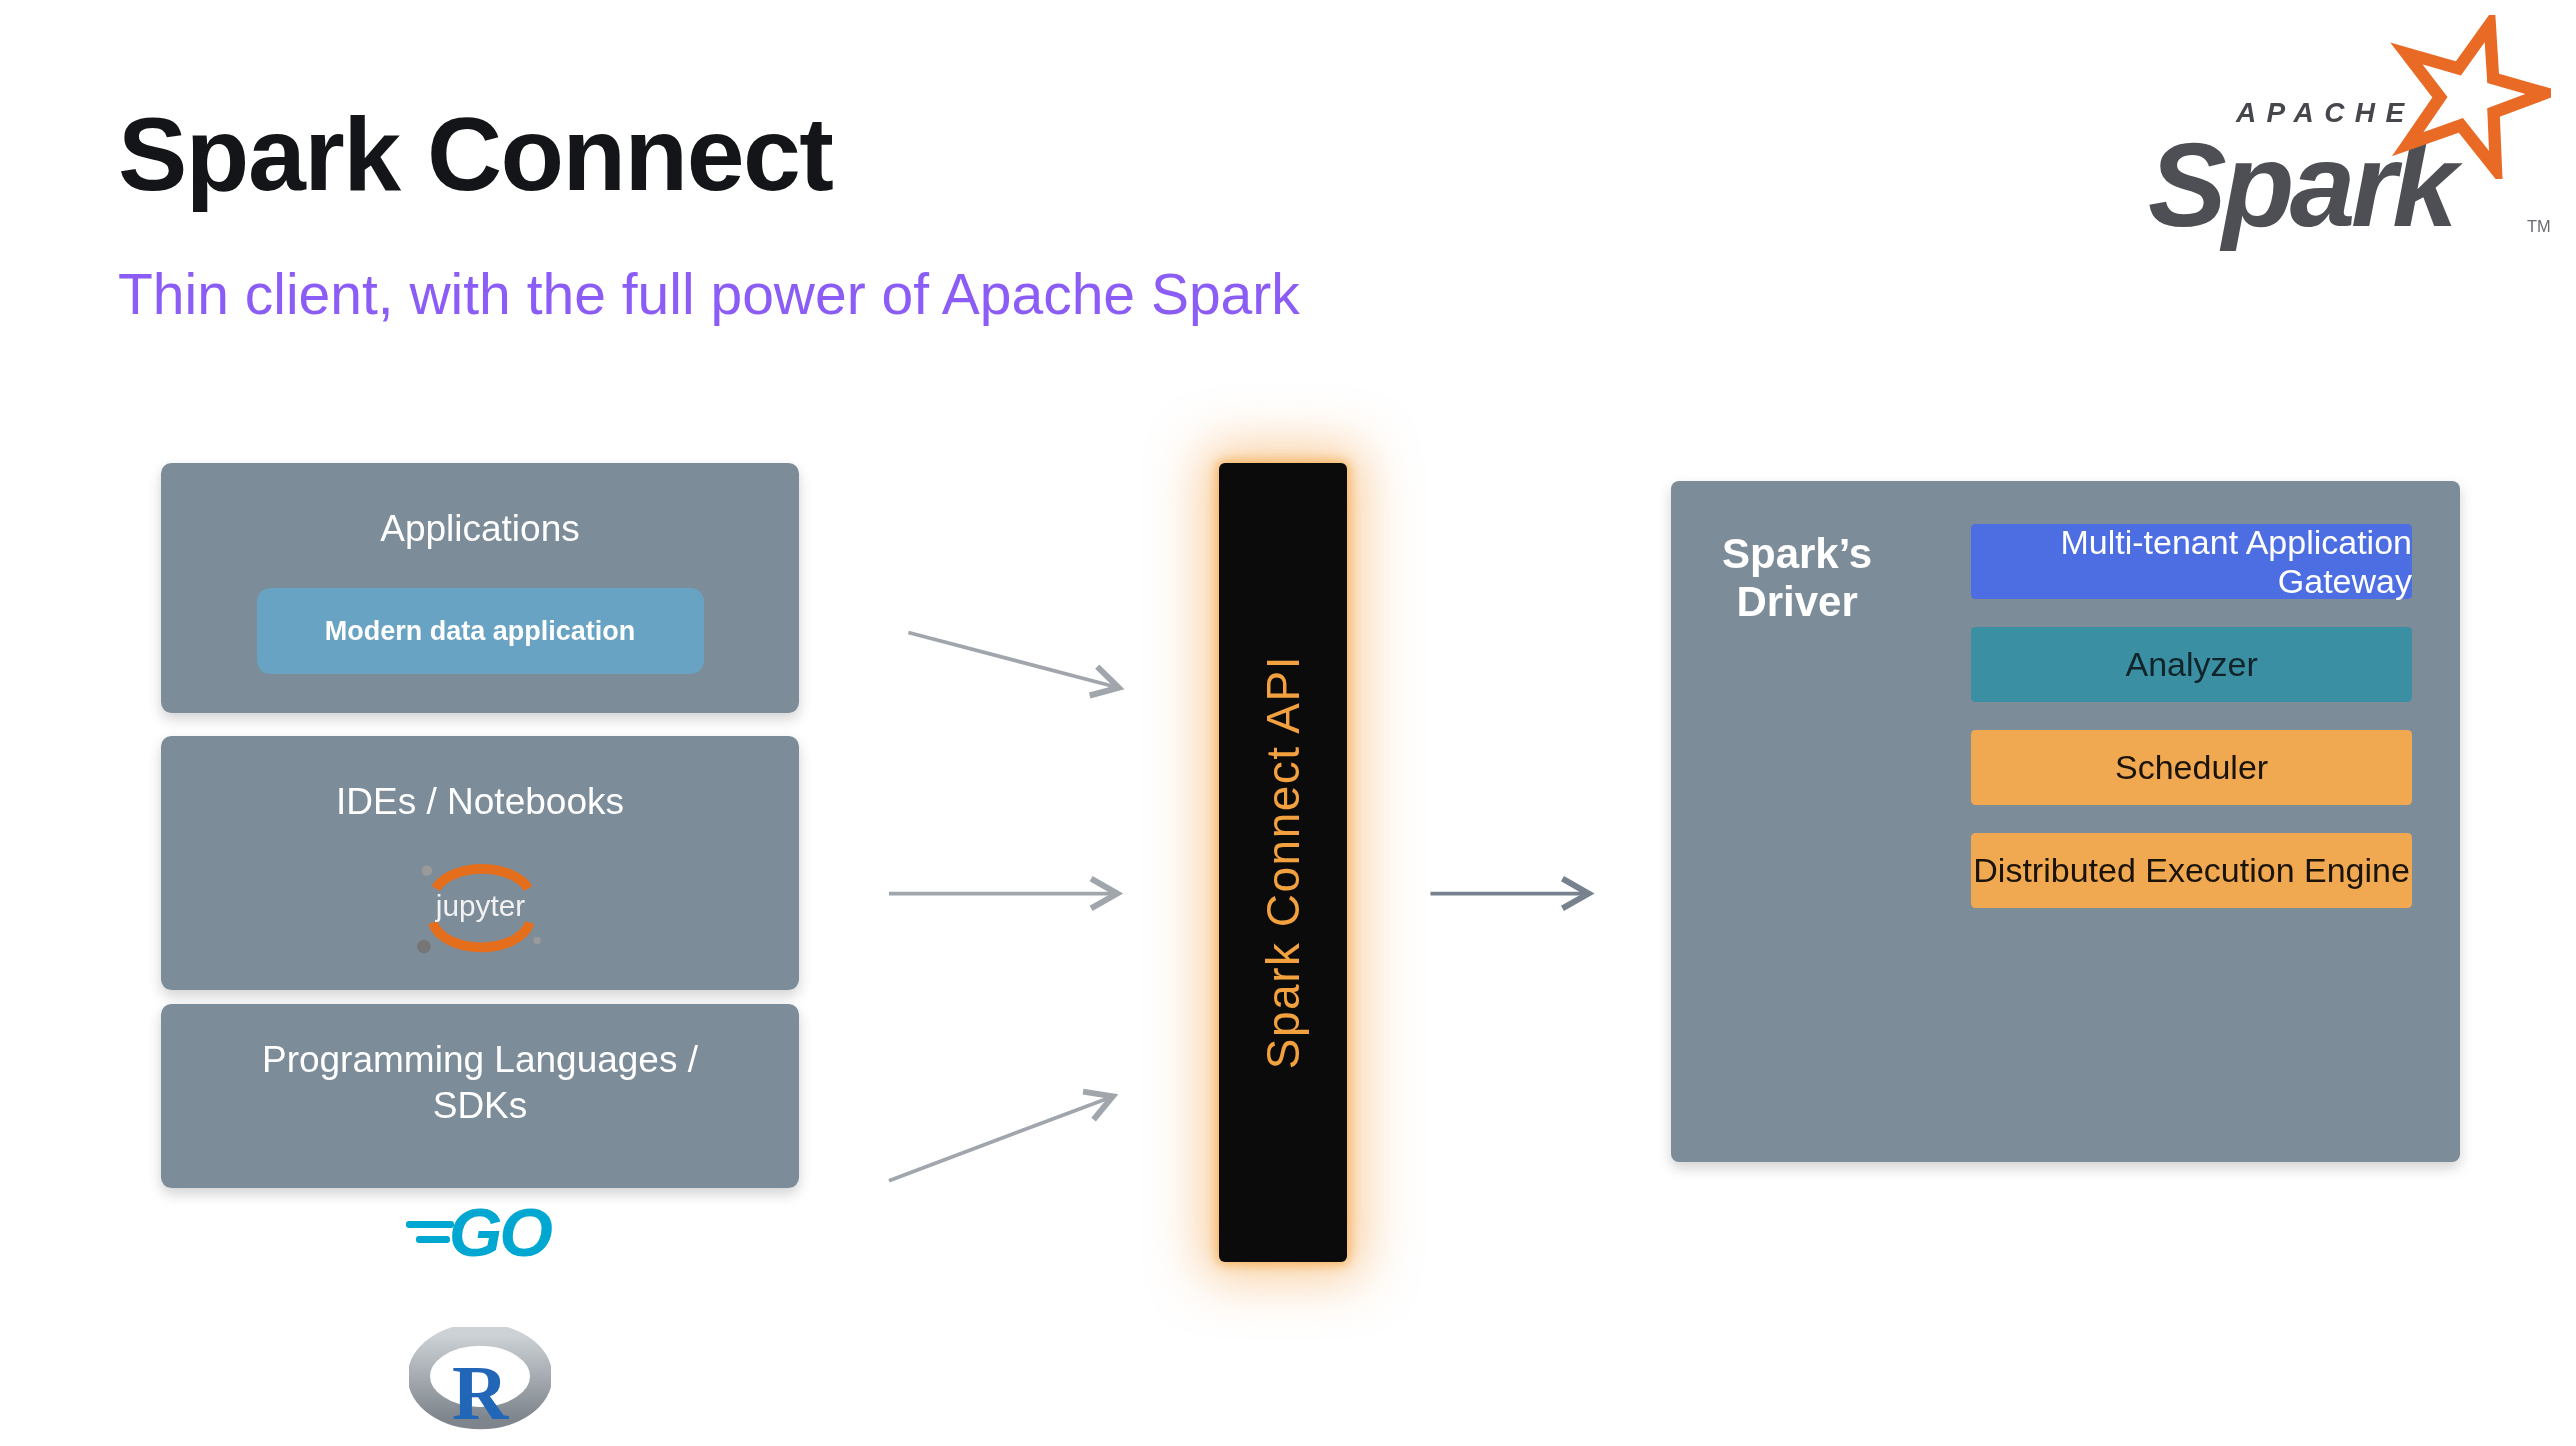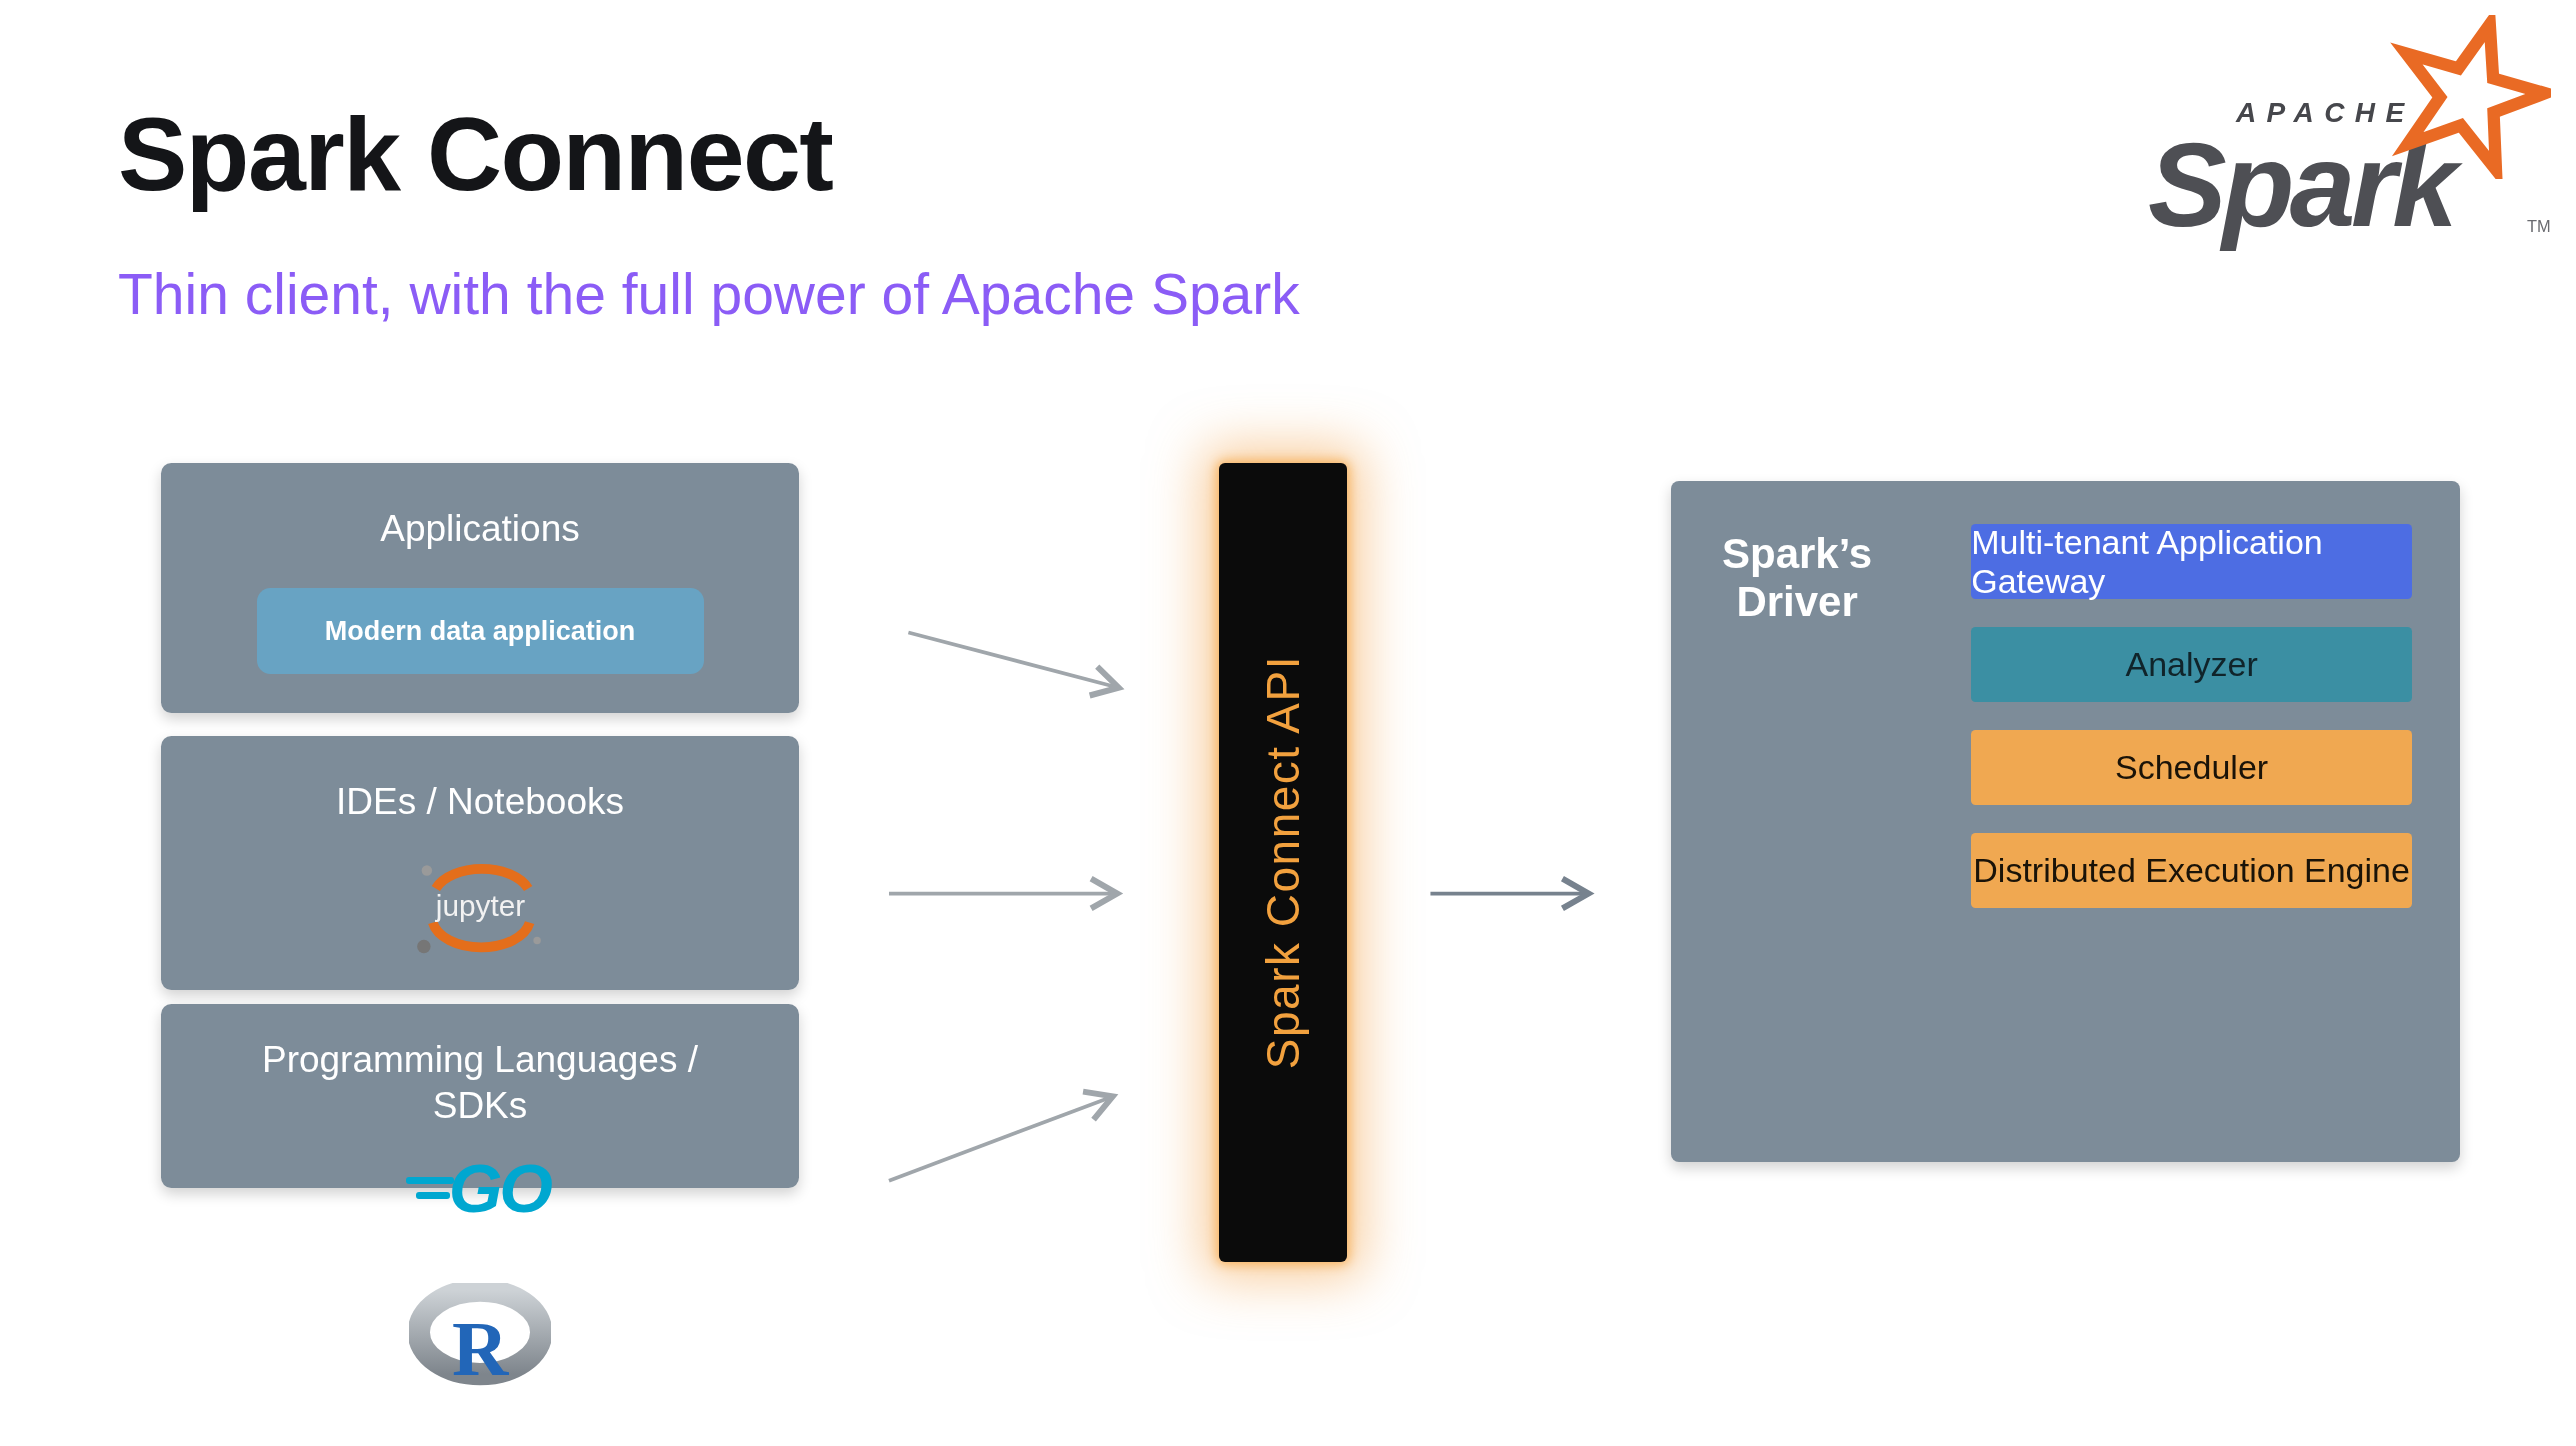--- a/index.html
+++ b/index.html
@@ -34,21 +34,21 @@
   
   .jupyter { width:149px; height:127px; position:relative; }
   
   .pycharm { width:112px; height:112px; border-radius:7.5px; padding:10.4px;
              background:linear-gradient(135deg,#00c4f0 0%,#21d789 45%,#fcf84a 100%); position:relative; }
   .pycharm .inner { width:100%; height:100%; background:#111111; position:relative; }
   .pycharm .pc { position:absolute; left:10.4px; top:7.5px; color:#ffffff; font-size:39px; font-weight:700;margin-left:16px; }
   .pycharm .bar { position:absolute; left:12px; bottom:10.4px; width:39px; height:7.5px; background:#fcf84a; }
 
   
-  .golang { position:relative; width:149px; height:82px; }
+  .golang { position:relative; width:149px; height:82px;margin-top:44px; }
   .golang .go-text { position:absolute; right:4.5px; top:0; font-size:69px; font-weight:900; font-style:italic; color:#00a7d0; letter-spacing:-3px; }
   .golang .line { position:absolute; height:6.7px; background:#00a7d0; border-radius:3px; }
   .golang .l1 { left:0; top:28px; width:48px; }
   .golang .l2 { left:10.4px; top:43px; width:34px; }
 
   
   .rlogo { position:relative; width:142px; height:112px; }
   .rlogo .r-text { position:absolute; left:43px; top:21px; font-size:78px; font-weight:700; color:#2266b8; font-family:"Liberation Serif", serif; }
 
   
@@ -57,21 +57,21 @@
   
   .api-pillar { position:absolute; left:1219px; top:463px; width:128px; height:799px; background:#0b0b0b;
                 border-radius:6px; box-shadow:0 0 52px 16.4px rgba(243,156,60,.5), 0 0 10.4px 3px rgba(250,190,110,.9);
                 display:flex; align-items:center; justify-content:center; }
   .api-label { writing-mode:vertical-rl; transform:rotate(180deg); color:#f2a13e; font-size:46px; font-weight:500; letter-spacing:1.5px; white-space:nowrap; }
 
   
   .driver { position:absolute; left:1671px; top:481px; width:789px; height:681px; background:#7d8c99; border-radius:8px;
             box-shadow:0 6px 13.4px rgba(0,0,0,.18); display:flex; flex-direction:row; }
   .driver-title { margin-top:49px; text-align:center; font-size:42px; font-weight:600; color:#ffffff; }
-  .bars { margin-top:43px; display:flex; flex-direction:column; gap:28px; padding:0 48px; }
+  .bars { margin-top:43px; display:flex; flex-direction:column; gap:28px; padding:0 48px;text-align:right; }
   .bar-row { height:75px; border-radius:4.5px; display:flex; align-items:center; justify-content:center; font-size:34px; font-weight:500; }
 
   .arrows { position:absolute; left:0; top:0; width:2576px; height:1447px; pointer-events:none; }
 </style>
 </head>
 <body>
 
 <div class="slide">
 
   <div class="title">Spark Connect</div>

